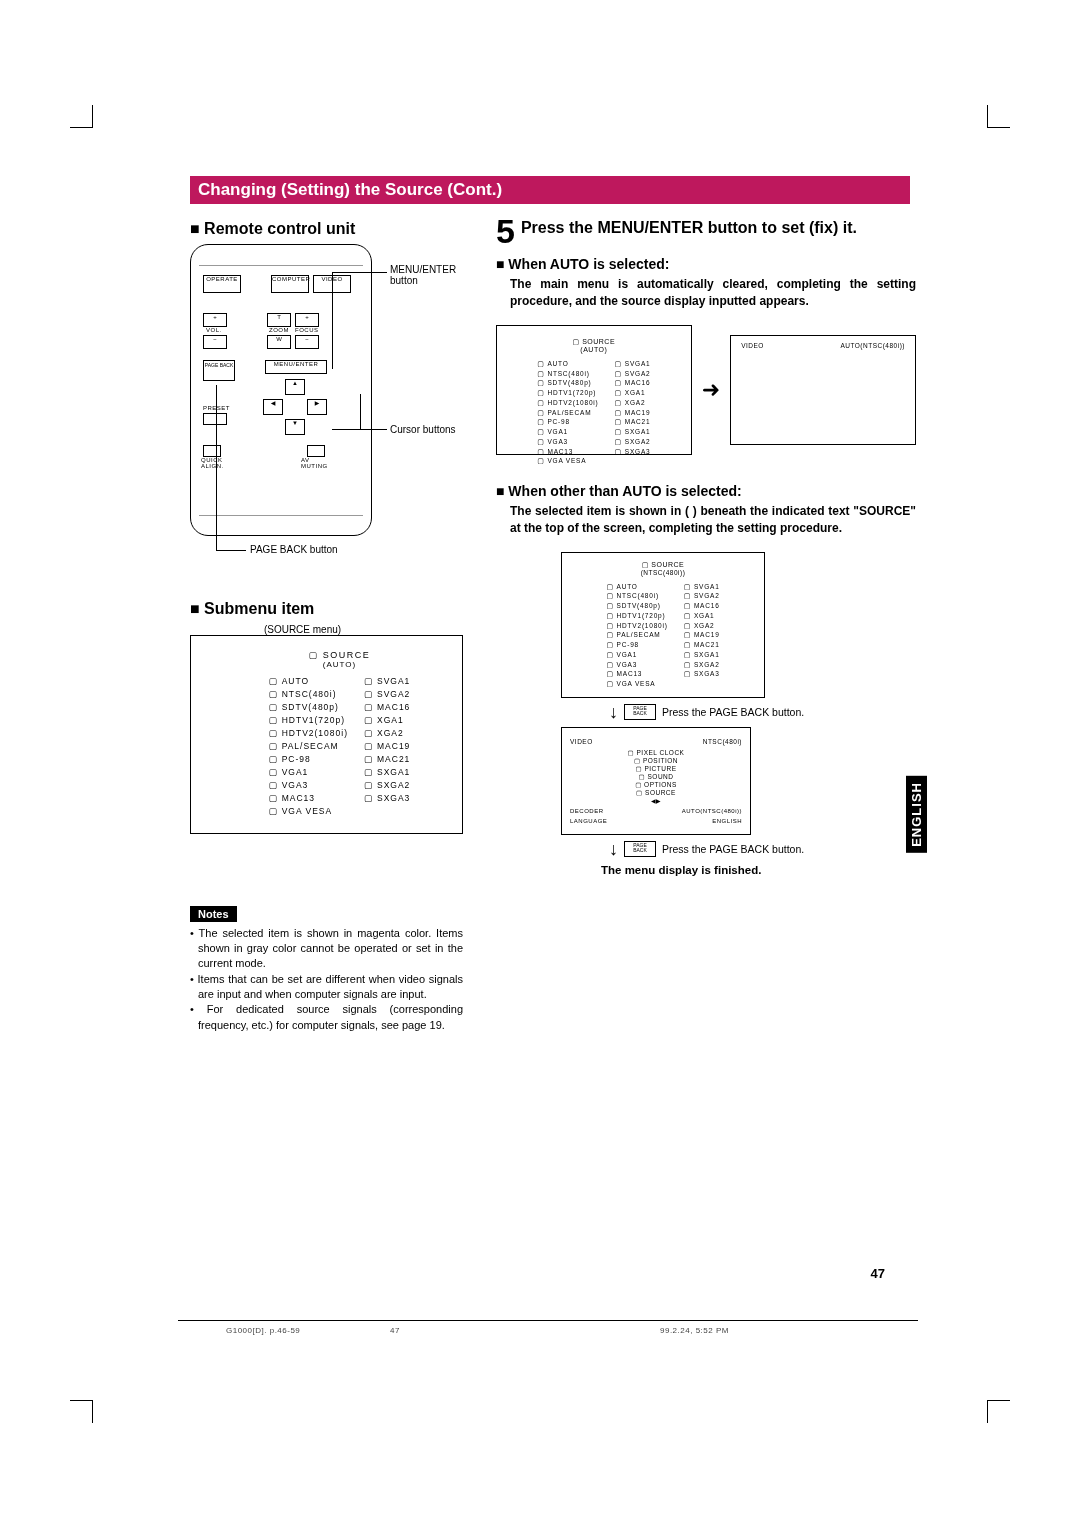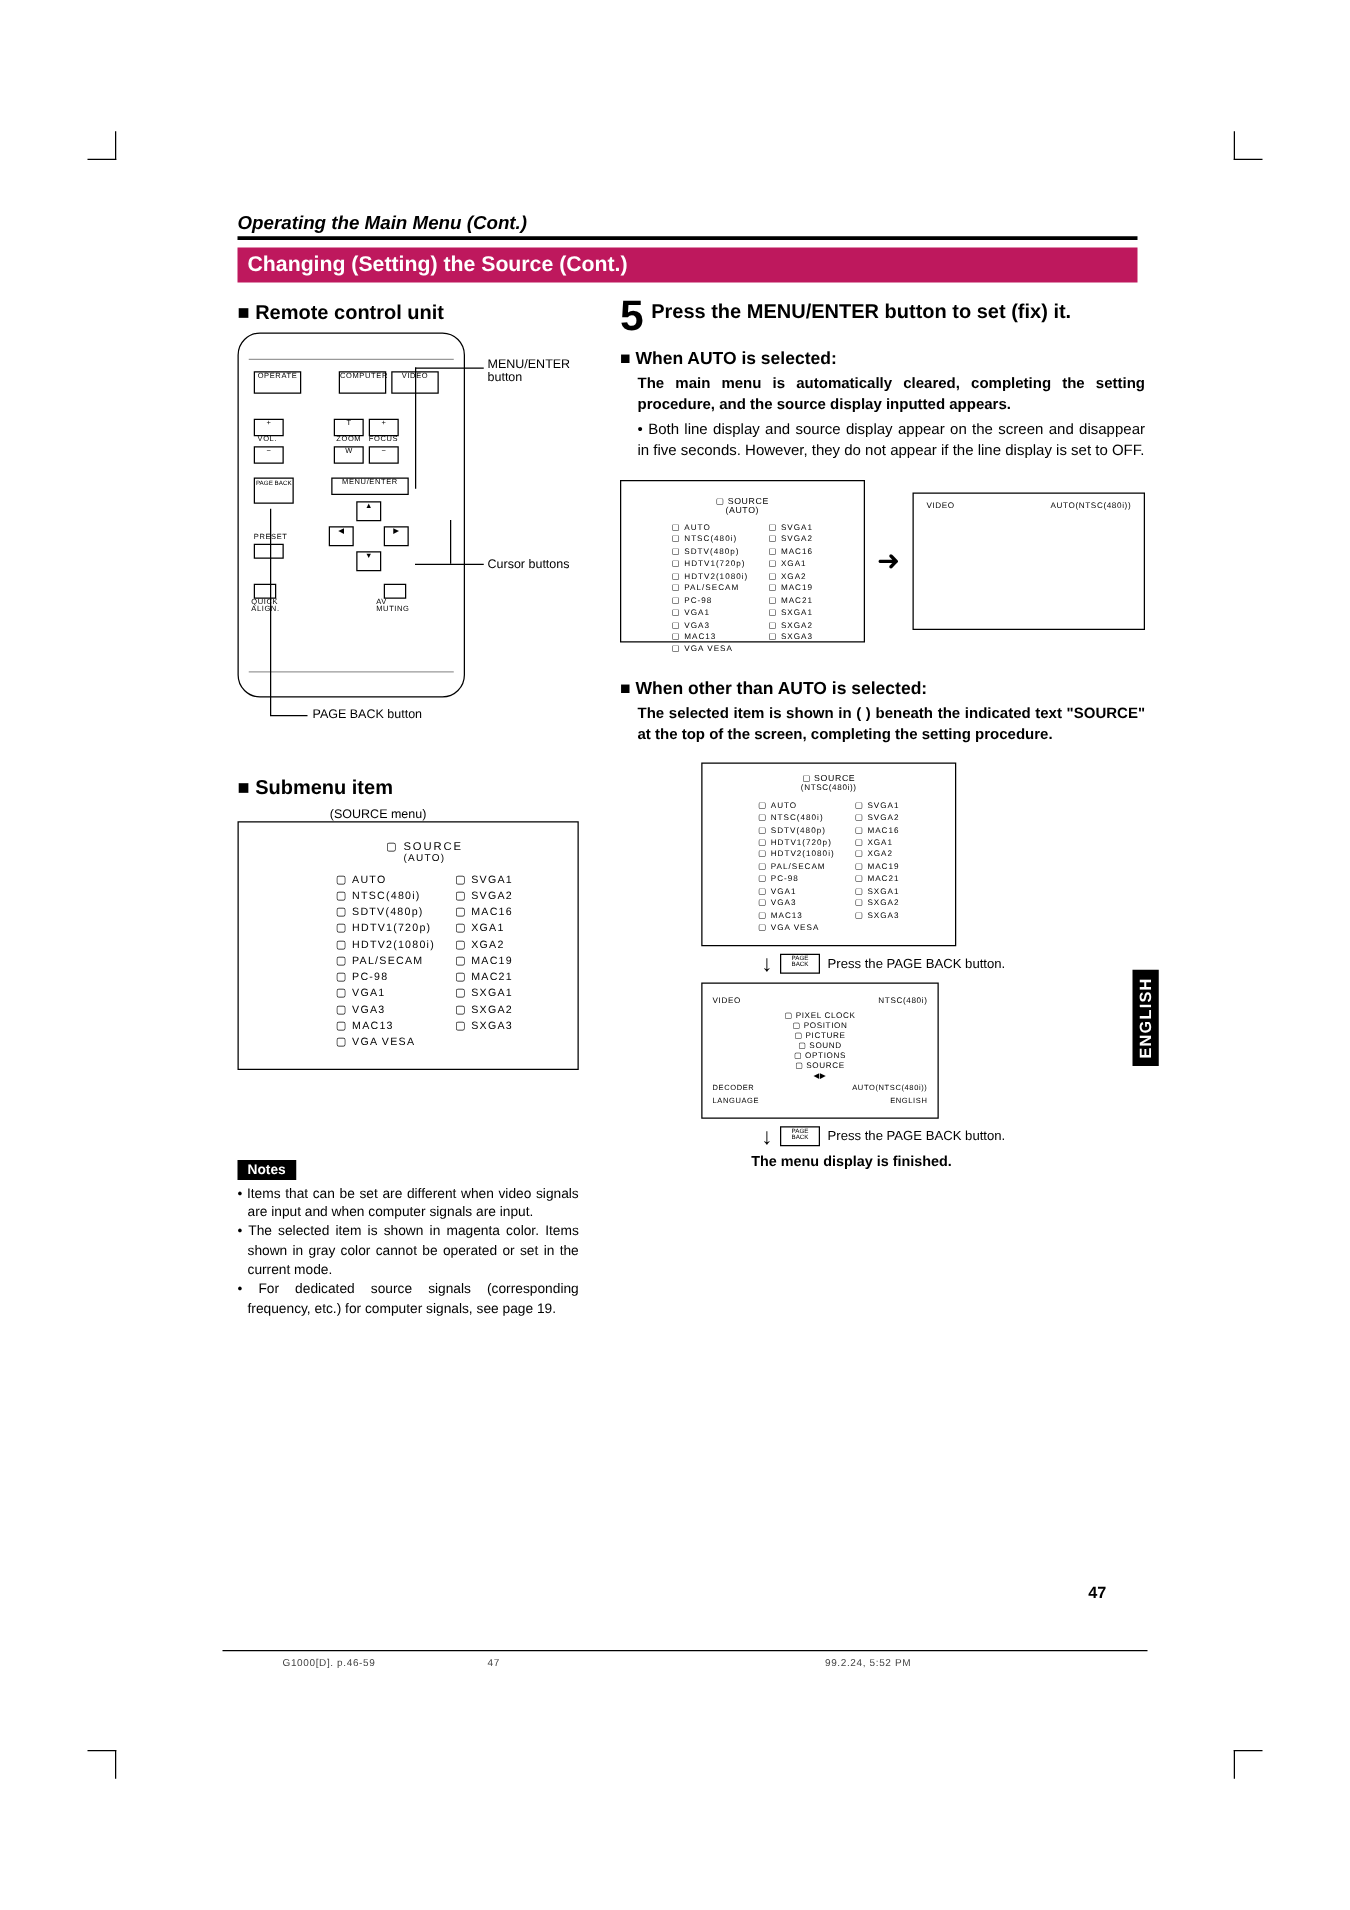--- a/index.html
+++ b/index.html
@@ -81,21 +81,20 @@
 
 <div class="crop-tl"></div>
 <div class="crop-tr"></div>
 <div class="crop-bl"></div>
 <div class="crop-br"></div>
 
 <div class="english-tab">ENGLISH</div>
 
 <div class="page">
 
-  <div class="pg-header">Operating the Main Menu (Cont.)</div>
   <div class="section-banner">Changing (Setting) the Source (Cont.)</div>
 
   <div class="two-col">
 
     <div class="col-l">
       <div class="sqhead">Remote control unit</div>
 
       <div class="remote-area">
         <div class="remote-box">
           <div class="rb-top"></div>
@@ -182,34 +181,33 @@
             <div class="src-item">SXGA1</div>
             <div class="src-item">SXGA2</div>
             <div class="src-item">SXGA3</div>
           </div>
         </div>
       </div>
 
       <div style="height:70px;"></div>
       <div class="notes-badge">Notes</div>
       <div style="height:4px;"></div>
+      <div class="note-li">• <span>The selected item is shown in magenta color. Items shown in gray color cannot be operated or set in the current mode.</span></div>
       <div class="note-li">• <span>Items that can be set are different when video signals are input and when computer signals are input.</span></div>
-      <div class="note-li">• <span>The selected item is shown in magenta color. Items shown in gray color cannot be operated or set in the current mode.</span></div>
       <div class="note-li">• <span>For dedicated source signals (corresponding frequency, etc.) for computer signals, see page 19.</span></div>
     </div>
 
     <div class="col-r">
       <div class="step-row">
         <div class="step-num">5</div>
         <div class="step-text">Press the MENU/ENTER button to set (fix) it.</div>
       </div>
 
       <div class="sqhead14">When AUTO is selected:</div>
       <div class="body12 bold" style="padding-left:14px;">The main menu is automatically cleared, completing the setting procedure, and the source display inputted appears.</div>
-      <div class="body12" style="padding-left:14px; margin-top:2px;">• <span>Both line display and source display appear on the screen and disappear in five seconds. However, they do not appear if the line display is set to OFF.</span></div>
 
       <div style="height:14px;"></div>
       <div class="flowrow">
         <div class="screen-box">
           <div class="tiny7" style="text-align:center;">▢ <span>SOURCE</span></div>
           <div class="tiny7" style="text-align:center;">(AUTO)</div>
           <div class="src-cols">
             <div class="src-col-sm">
               <div class="src-item-sm">AUTO</div>
               <div class="src-item-sm">NTSC(480i)</div>

